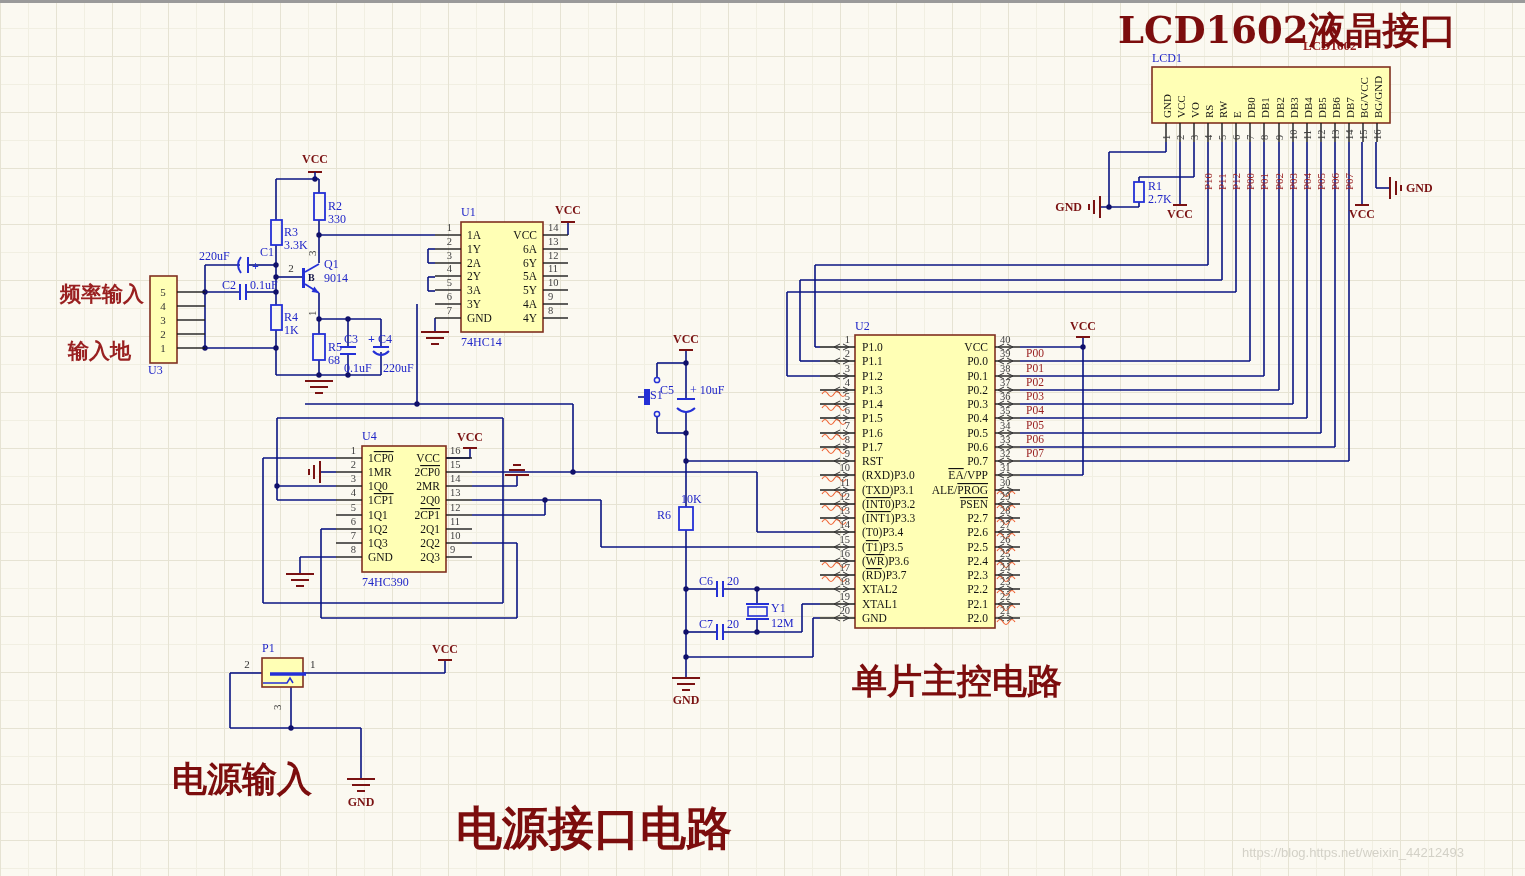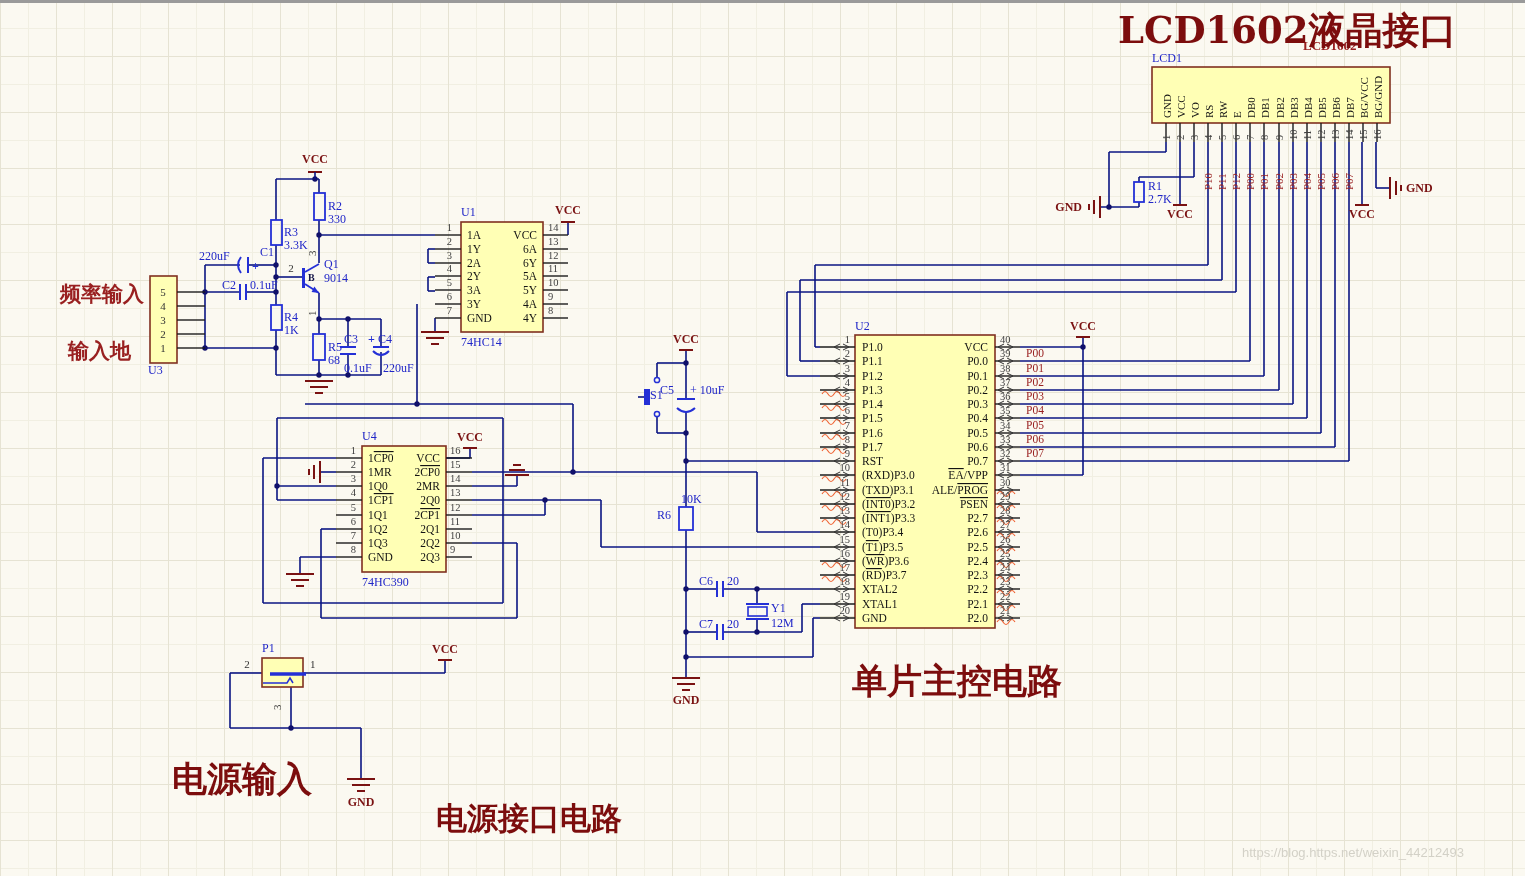--- a/index.html
+++ b/index.html
@@ -12,21 +12,21 @@
       linear-gradient(to right,#f1efe2 1px,transparent 1px),
       linear-gradient(to bottom,#f1efe2 1px,transparent 1px);
     background-size:56px 56px,56px 56px,28px 28px,28px 28px;
     font-family:"Liberation Serif",serif;
   }
   .topbar{position:absolute;left:0;top:0;width:100%;height:3px;background:#9a9a9a;}
   .bigtitle{position:absolute;font-family:"DejaVu Serif","Liberation Serif",serif;font-weight:bold;color:#7c0d0d;white-space:nowrap;}
   #t-lcd{left:1118px;top:6px;font-size:37px;text-align:center;}
   #t-mcu{left:852px;top:658px;font-size:35px;}
   #t-pwr-in{left:172px;top:756px;font-size:35px;}
-  #t-pwr-circ{left:436px;top:798px;font-size:31px;font-family:Liberation Serif, serif;}
+  #t-pwr-circ{left:456px;top:798px;font-size:46px;font-family:Liberation Serif, serif;}
   #watermark{position:absolute;left:1242px;top:845px;font-family:"Liberation Sans",sans-serif;font-size:13px;color:#d3d1c7;}
   svg{position:absolute;left:0;top:0;}
   text{font-family:"Liberation Serif",serif;}
   text tspan.ov{text-decoration:overline;}
 </style>
 </head>
 <body>
 
 <div class="sheet">
   <div class="topbar"></div>

